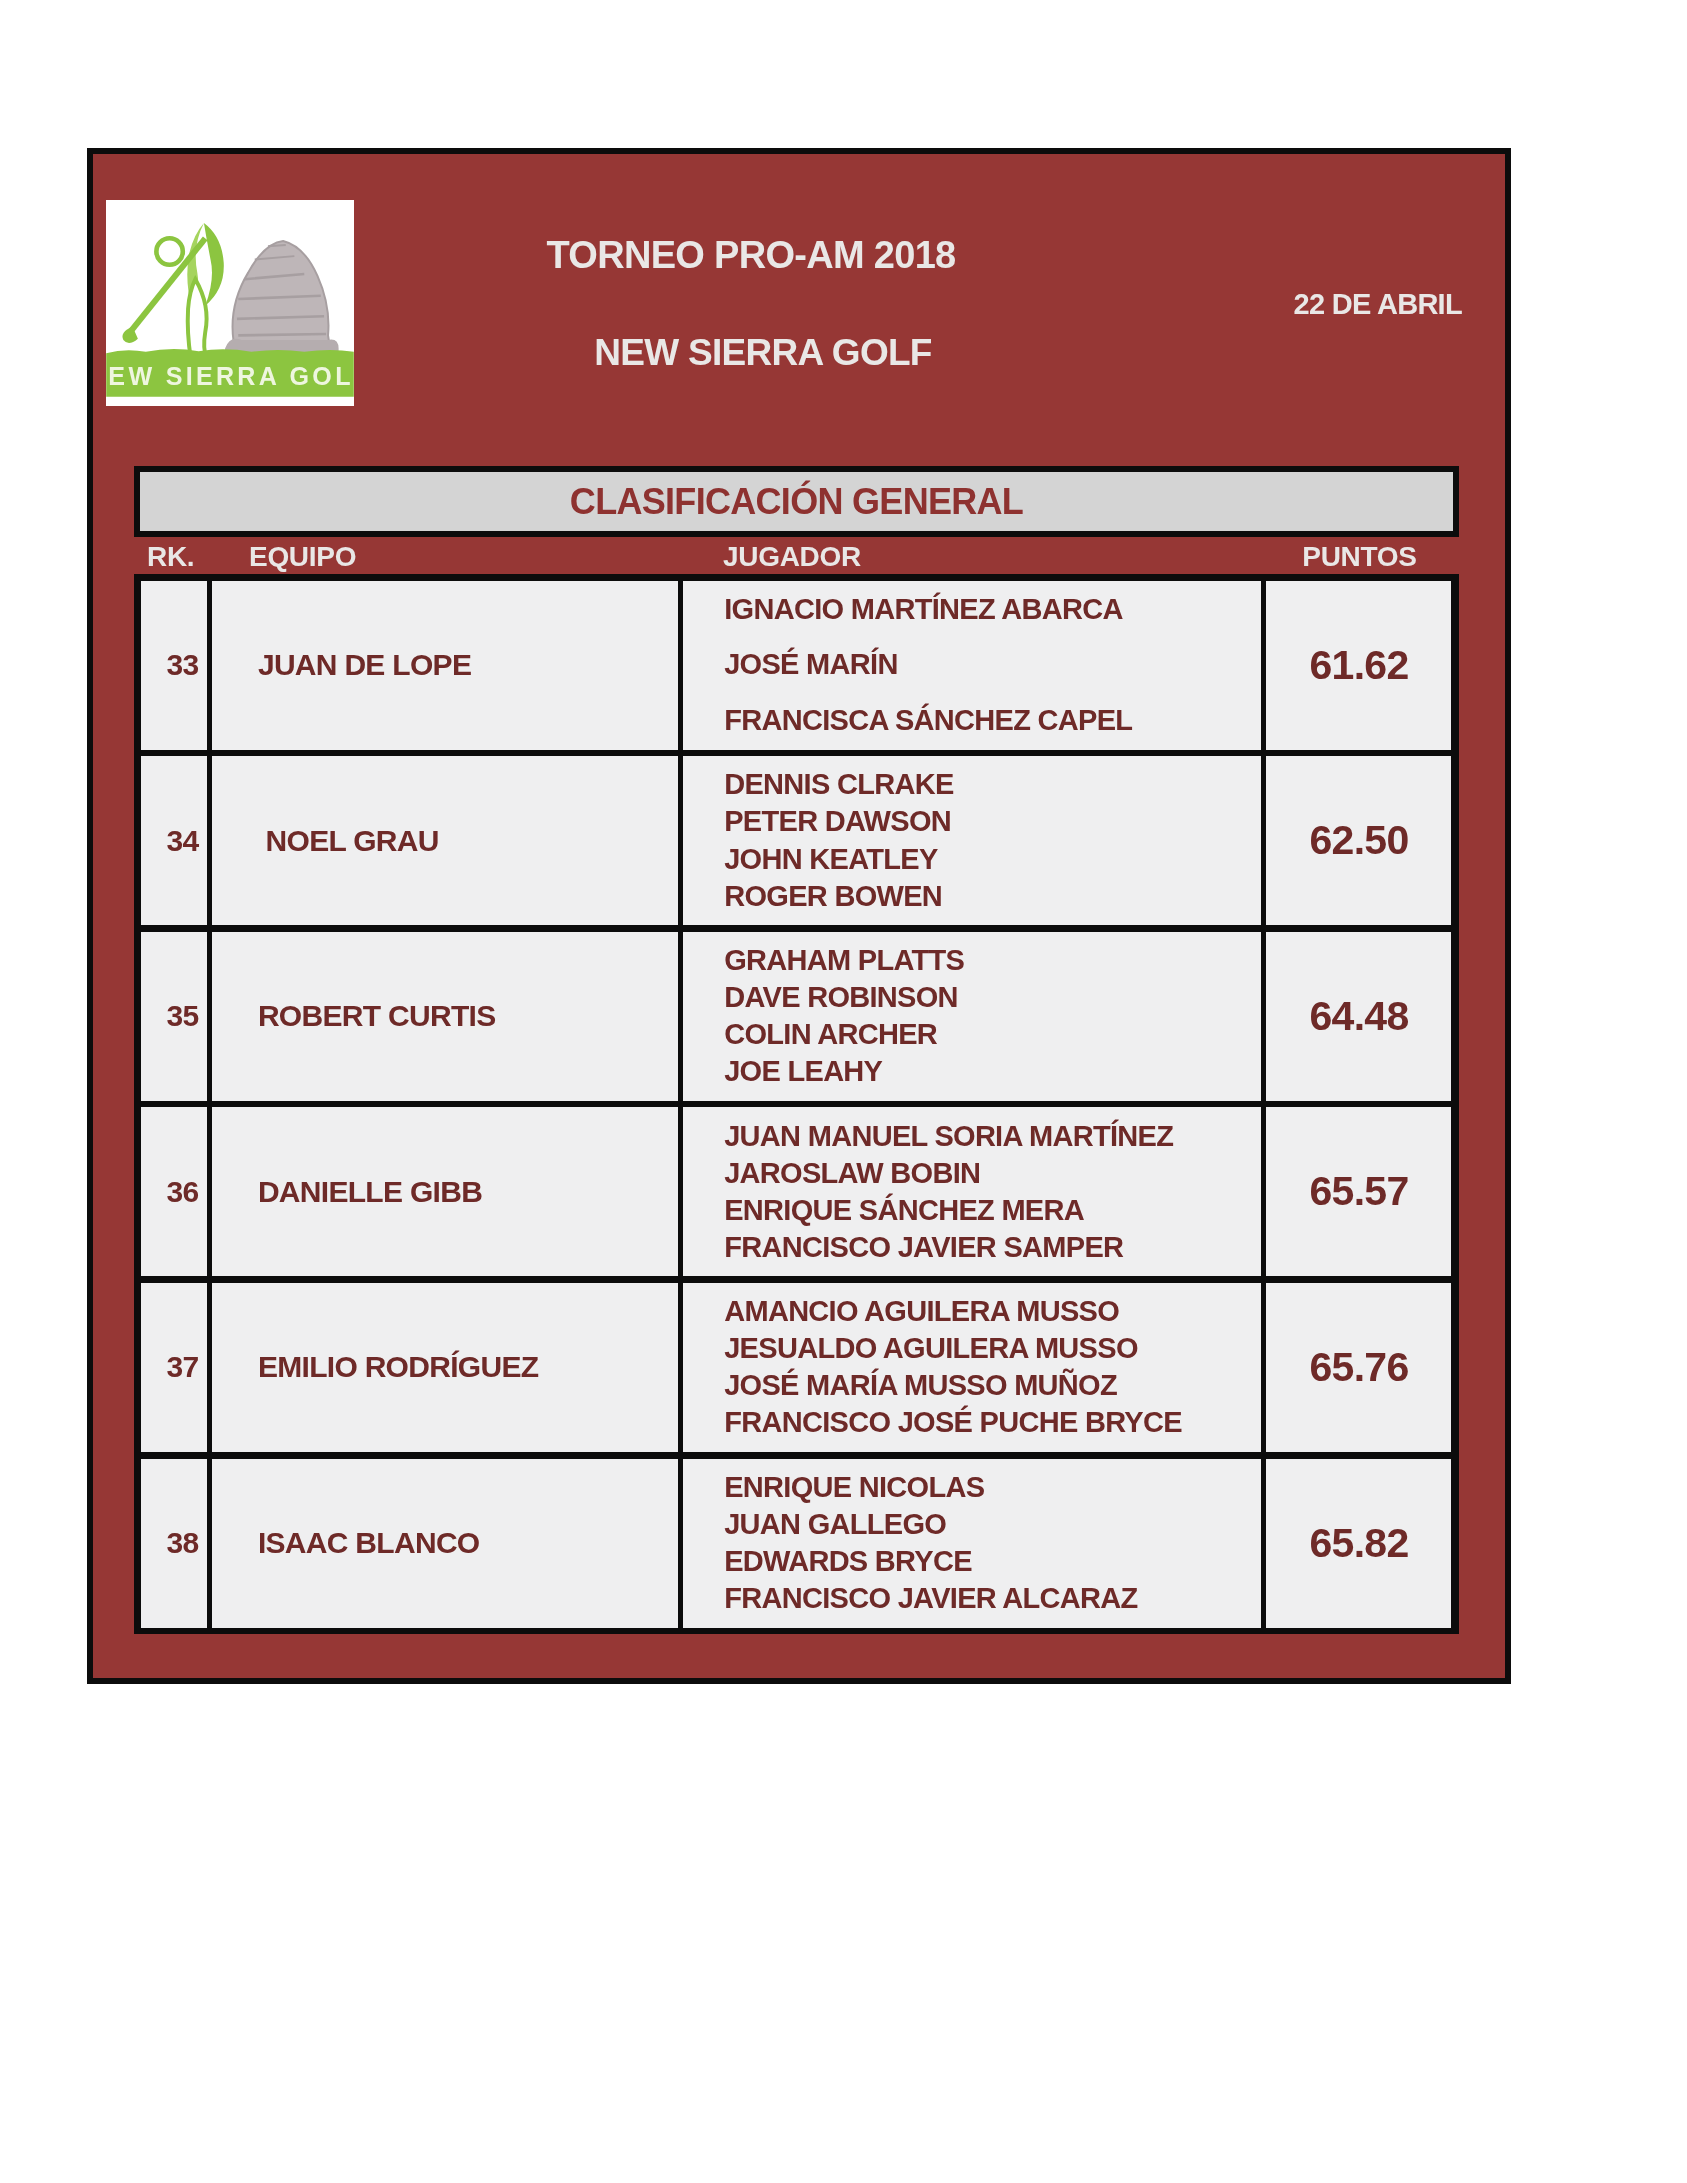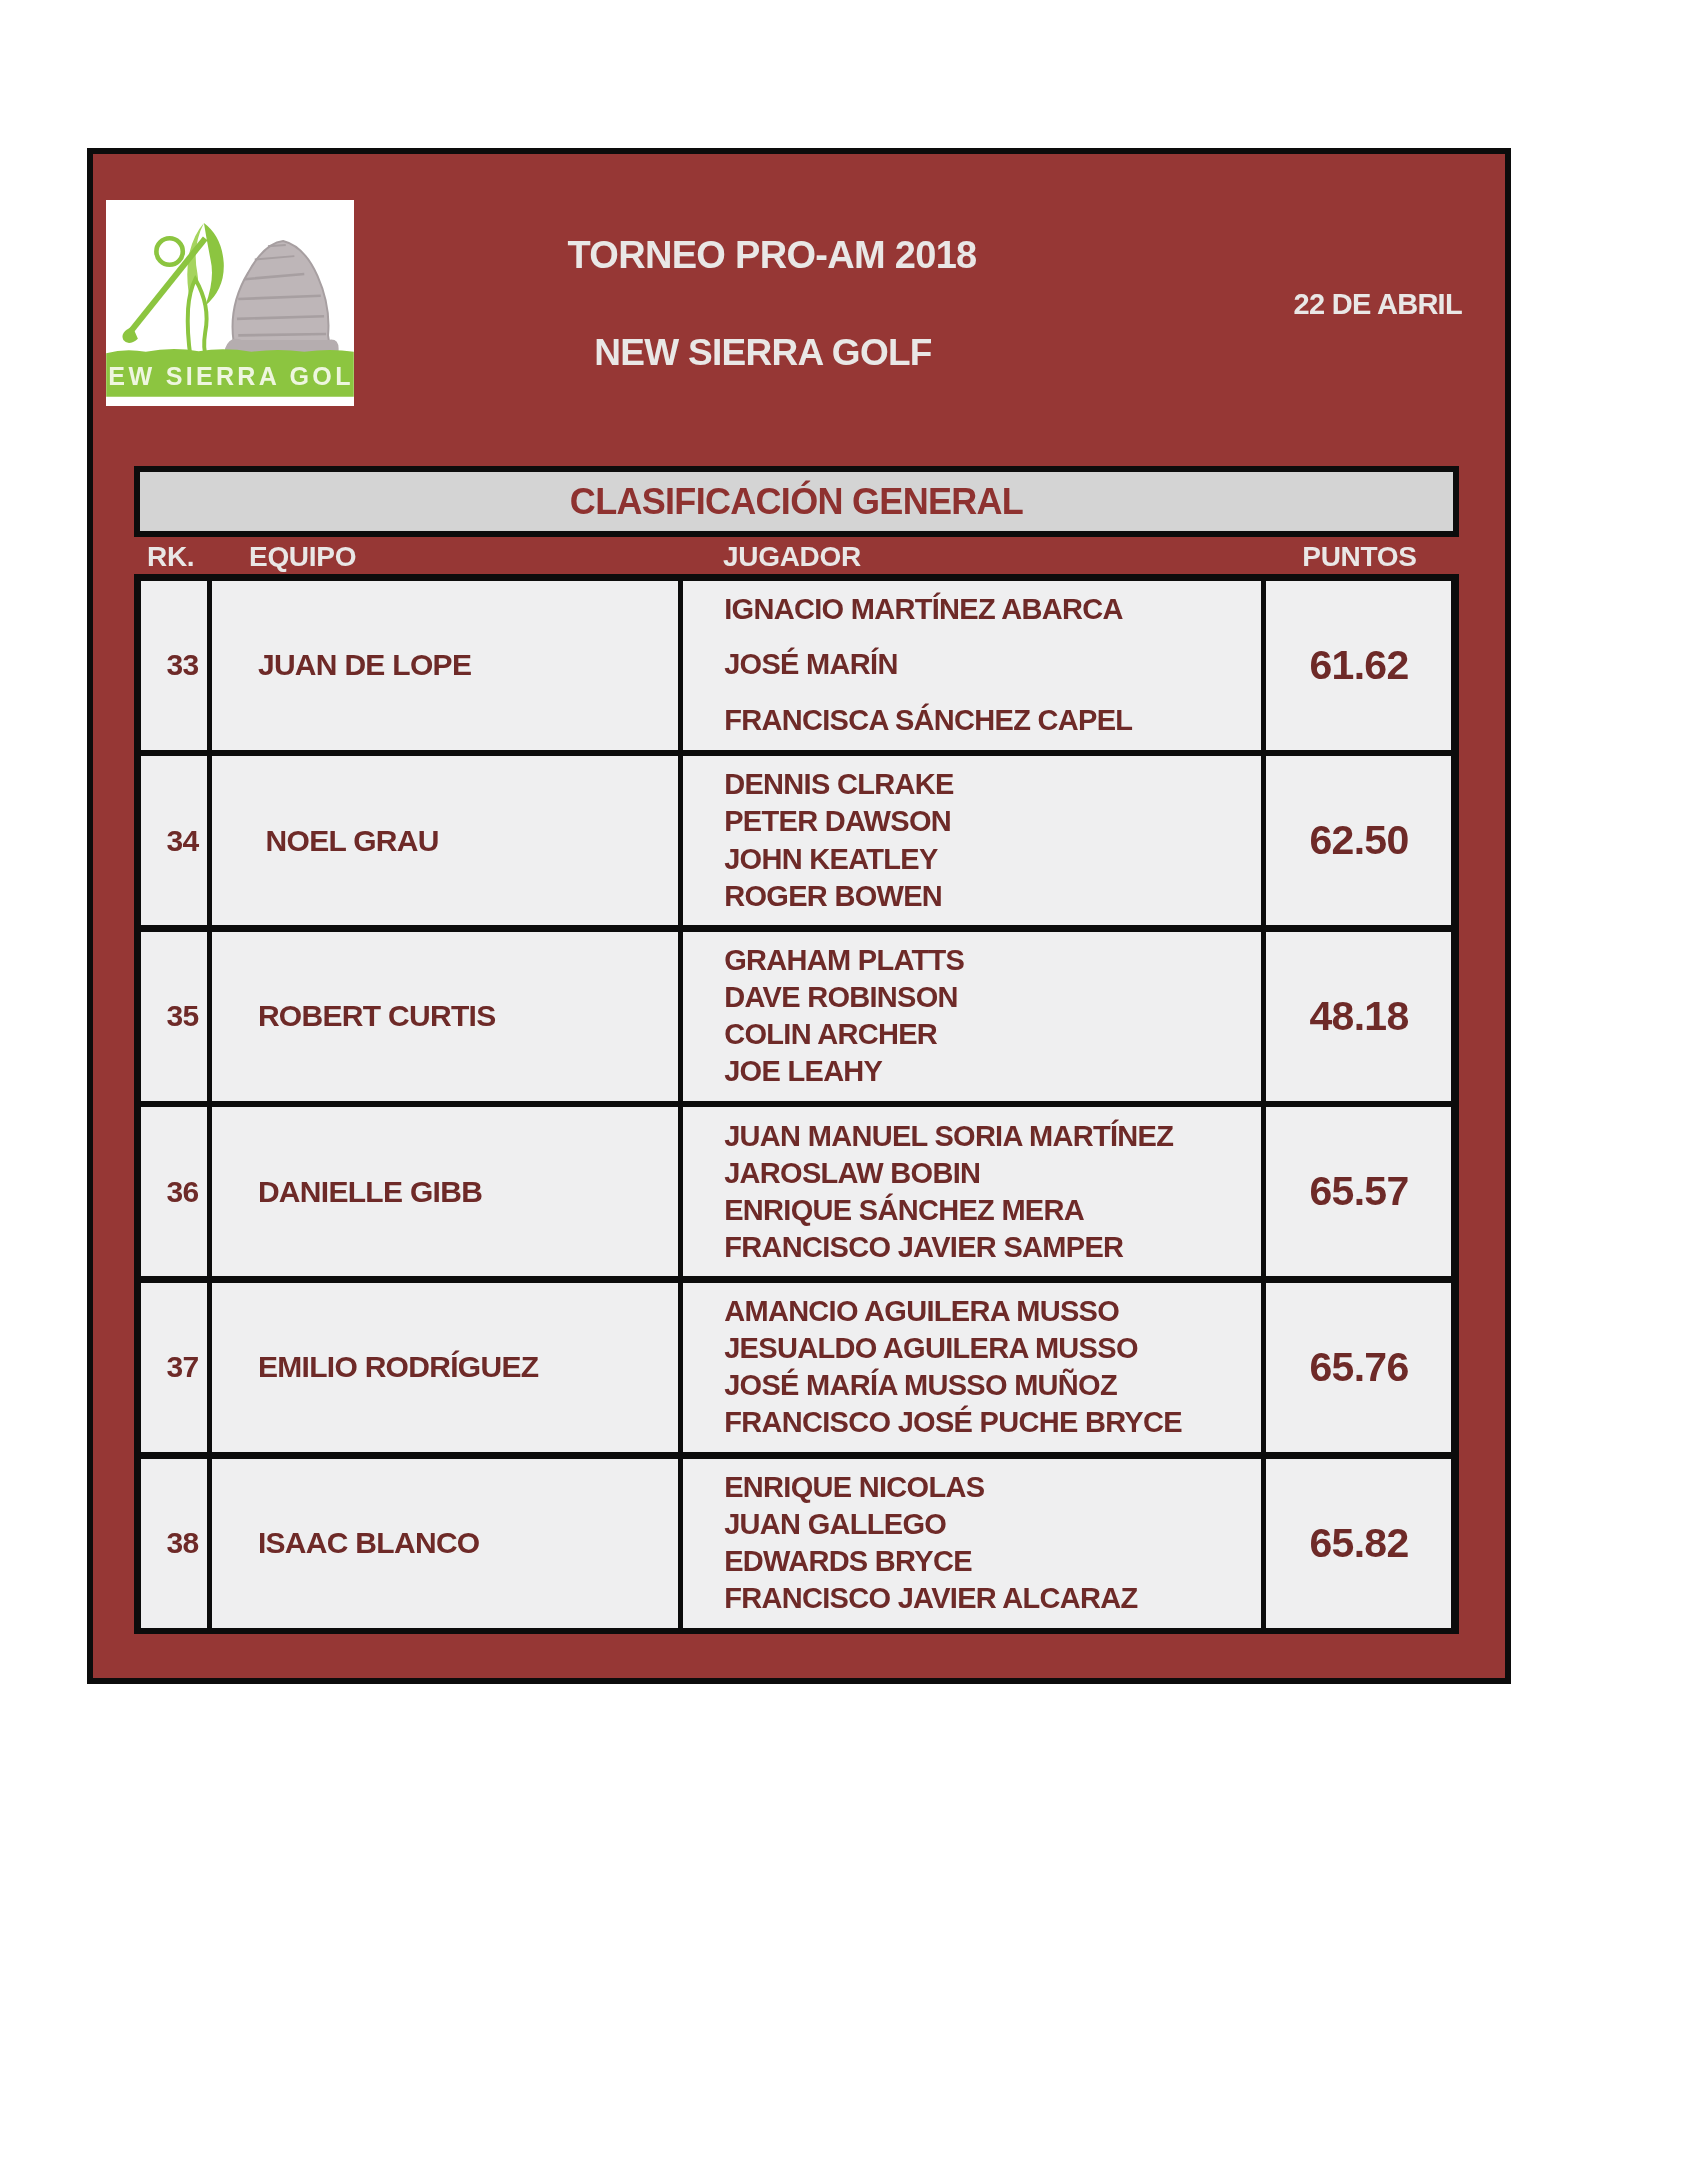--- a/index.html
+++ b/index.html
@@ -23,21 +23,21 @@
     background:var(--panel-red);
     border:6.6px solid var(--border-black);
   }
 
   .logo-box{
     position:absolute;left:106px;top:200px;width:248px;height:206px;
     background:#ffffff;overflow:hidden;
   }
 
   .title-line1{
-    position:absolute;left:375px;top:233px;width:794px;
+    position:absolute;left:354px;top:233px;width:794px;
     text-align:center;font-size:38px;font-weight:700;letter-spacing:-0.7px;
     color:var(--header-text-light);line-height:44px;
   }
   .title-line2{
     position:absolute;left:366px;top:332px;width:794px;
     text-align:center;font-size:37px;font-weight:700;letter-spacing:-0.7px;
     color:var(--header-text-light);line-height:42px;
   }
   .event-date{
     position:absolute;left:1131px;top:288px;width:331px;
@@ -167,21 +167,21 @@
   <div class="cell points">62.50</div>
 
   <div class="cell rank">35</div>
   <div class="cell team">ROBERT CURTIS</div>
   <div class="cell players">
         <div class="player">GRAHAM PLATTS</div>
         <div class="player">DAVE ROBINSON</div>
         <div class="player">COLIN ARCHER</div>
         <div class="player">JOE LEAHY</div>
       </div>
-  <div class="cell points">48.18</div>
+  <div class="cell points">64.48</div>
 
   <div class="cell rank">36</div>
   <div class="cell team">DANIELLE GIBB</div>
   <div class="cell players">
         <div class="player">JUAN MANUEL SORIA MARTÍNEZ</div>
         <div class="player">JAROSLAW BOBIN</div>
         <div class="player">ENRIQUE SÁNCHEZ MERA</div>
         <div class="player">FRANCISCO JAVIER SAMPER</div>
       </div>
   <div class="cell points">65.57</div>

